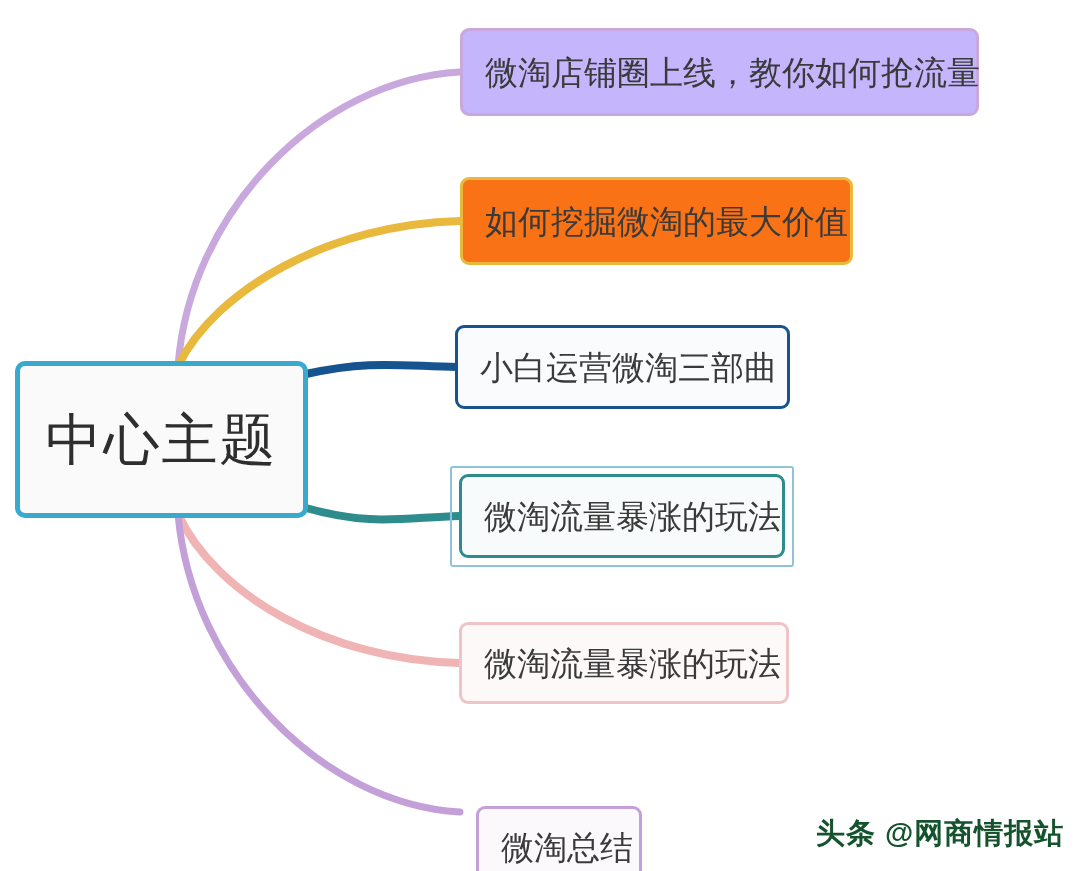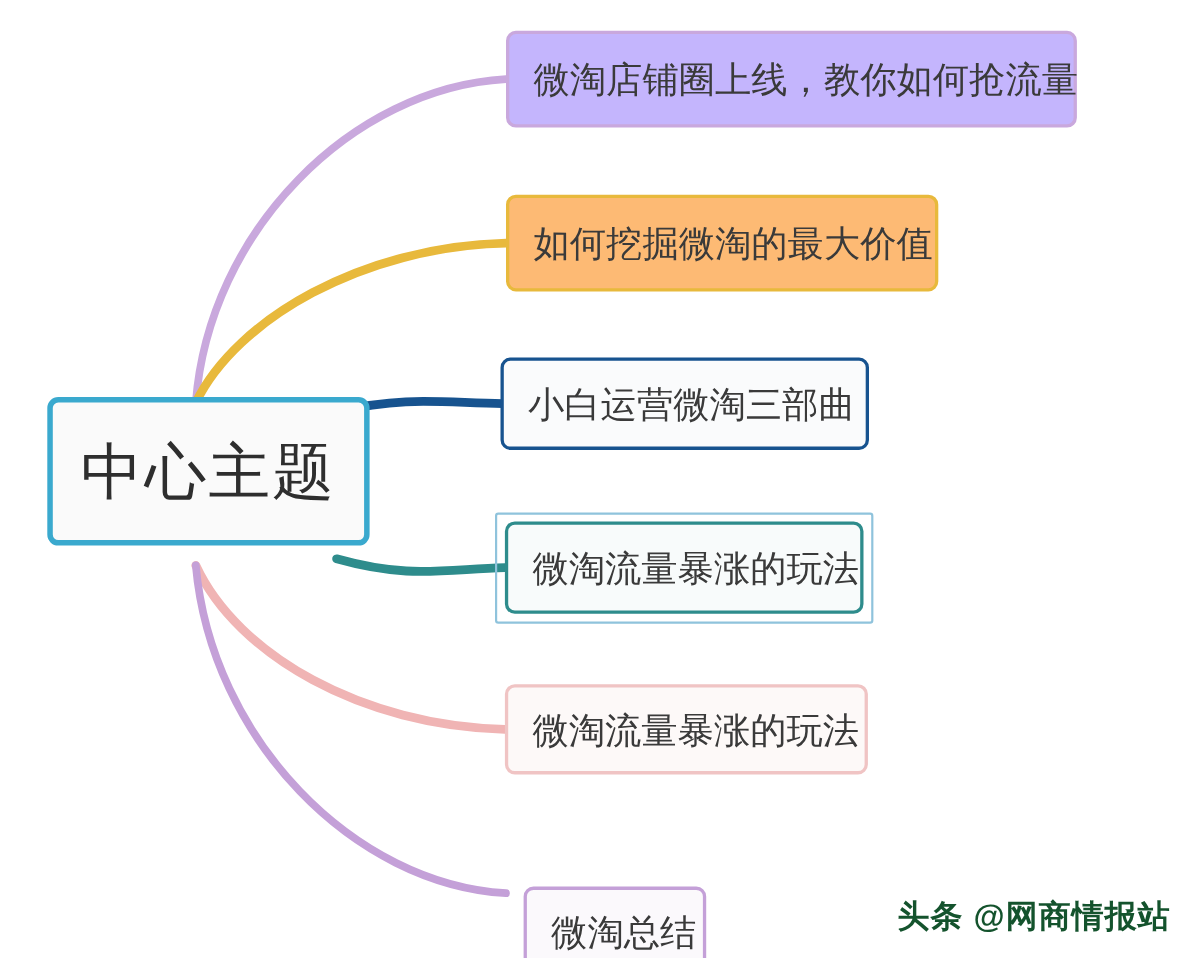--- a/index.html
+++ b/index.html
@@ -37,26 +37,25 @@
   .node-label {
     display: block;
     line-height: 1;
   }
 
   
   #node-center {
     left: 15px;
     top: 361px;
     width: 293px;
-    height: 135px;
+    height: 157px;
     border: 5px solid #3aa9ce;
     border-radius: 10px;
     justify-content: center;
     background: #fafafa;
-    margin-left: 28px;
   }
   #node-center .node-label {
     font-size: 56px;
     letter-spacing: 2px;
     color: #2e2e2e;
   }
 
   
   .branch {
     border-width: 3px;
@@ -67,21 +66,21 @@
   }
 
   #node-b0 {
     left: 460px;  top: 28px;   width: 519px; height: 88px;
     border-color: #c9a8dd;
     background: #c4b5fd;
   }
   #node-b1 {
     left: 460px;  top: 177px;  width: 393px; height: 88px;
     border-color: #e8b93c;
-    background: #fdba74;
+    background: #f97316;
   }
   #node-b2 {
     left: 455px;  top: 325px;  width: 335px; height: 84px;
     border-color: #17538f;
     background: #fafbfc;
   }
   #node-b3 {
     left: 459px;  top: 474px;  width: 326px; height: 84px;
     border-color: #2e8c8c;
     background: #f8fbfb;

